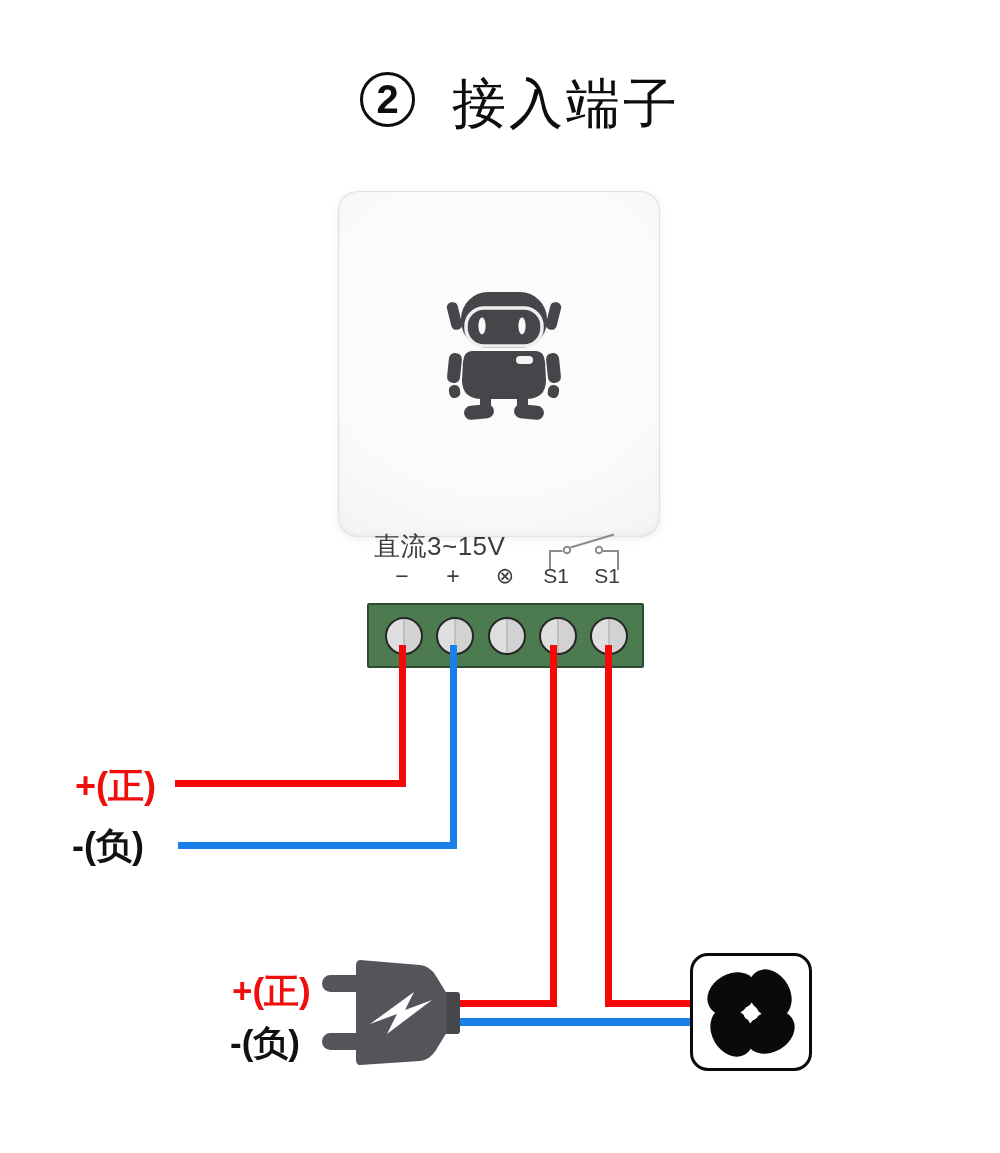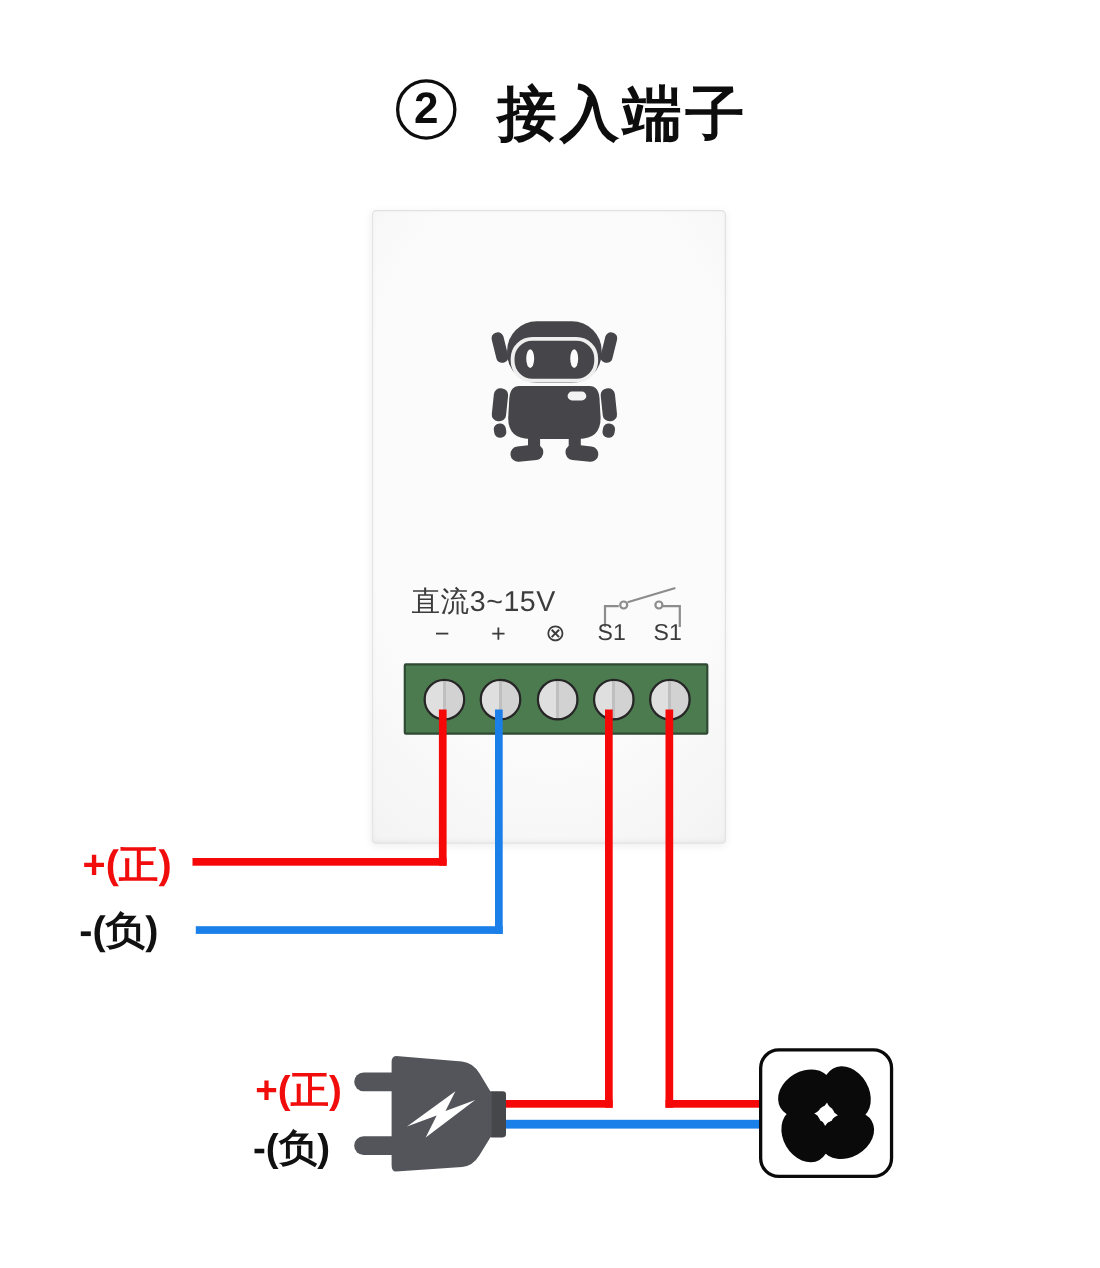--- a/index.html
+++ b/index.html
@@ -9,26 +9,26 @@
   }
   
   .step-badge{
     position:absolute;left:360px;top:72px;width:49px;height:49px;
     border:3.5px solid #0d0d0d;border-radius:50%;
     display:flex;align-items:center;justify-content:center;
     font-size:40px;font-weight:700;color:#0d0d0d;
   }
   .title-text{
     position:absolute;left:452px;top:68px;
-    font-size:54px;font-weight:700;color:#0d0d0d;letter-spacing:3px;white-space:nowrap;
+    font-size:54px;font-weight:400;color:#0d0d0d;letter-spacing:3px;white-space:nowrap;
   }
   
   .device{
-    position:absolute;left:338px;top:191px;width:322px;height:576px;
-    border-radius:4px;
+    position:absolute;left:338px;top:191px;width:322px;height:346px;
+    border-radius:20px;
     background:radial-gradient(120% 100% at 50% 40%, #fbfbfb 45%, #f2f2f2 78%, #e8e8e8 100%);
     box-shadow:inset 0 0 0 1px #e2e2e2, inset 0 -2px 6px rgba(0,0,0,.05), 0 2px 8px rgba(0,0,0,.07);
   }
   .robot-svg{position:absolute;left:108px;top:97px;width:116px;height:136px;}
   .power-label{
     position:absolute;left:36px;top:338px;width:160px;
     font-size:26px;font-weight:500;color:#3c3c3c;letter-spacing:0.5px;white-space:nowrap;
   }
   .switch-svg{position:absolute;left:208px;top:337px;width:76px;height:44px;}
   .terminal-label{

